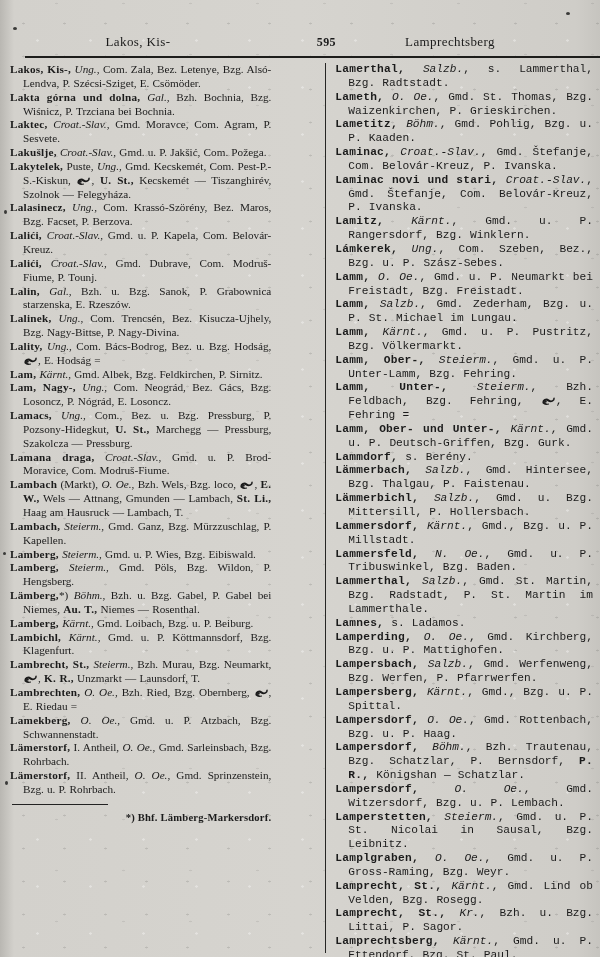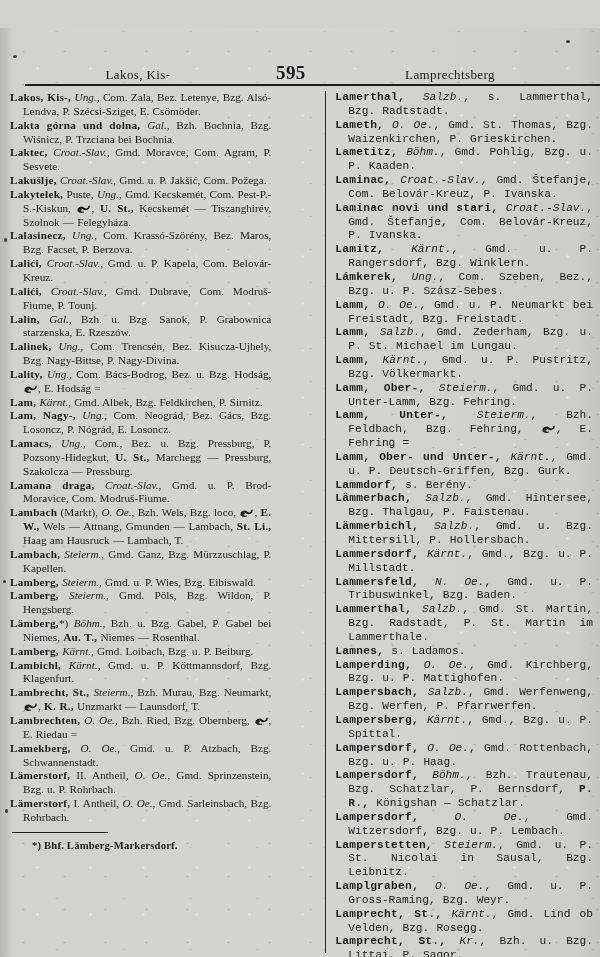--- a/index.html
+++ b/index.html
@@ -12,30 +12,29 @@
   }
   .page{
     position:absolute;inset:0;
     background-image:
       radial-gradient(rgba(20,20,20,.13) 1px, transparent 1.4px),
       radial-gradient(rgba(20,20,20,.09) 1px, transparent 1.4px),
       radial-gradient(rgba(255,255,255,.35) 1px, transparent 1.6px),
       linear-gradient(90deg, #b9b7b2 0px, #d3d1cc 14px, #d6d4cf 50%, #cfcdc8 96%, #c6c4bf 100%);
     background-size:41px 33px, 67px 51px, 53px 47px, 100% 100%;
     background-position:3px 7px, 23px 29px, 11px 17px, 0 0;
-    margin-top:28px;
   }
   .speck{position:absolute;background:#3a3a38;border-radius:50%;}
   .header{
     position:absolute;top:34px;left:0;right:0;height:20px;
     display:flex;align-items:baseline;
     font-size:13px;letter-spacing:.4px;
   }
   .header .h-left{width:46%;text-align:center;}
-  .header .h-center{width:10%;text-align:left;font-weight:bold;font-size:19px;}
+  .header .h-center{width:10%;text-align:right;font-weight:bold;font-size:12px;}
   .header .h-right{width:38%;text-align:center;}
   .header-rule{
     position:absolute;top:56px;left:25px;right:0;height:0;
     border-top:2px solid #1d1d1b;
   }
   .cols{
     position:absolute;top:63px;left:10px;right:7px;bottom:4px;
     display:flex;
     gap:48px;
   }
@@ -46,21 +45,21 @@
     margin:0;
     font-size:11.2px;line-height:13.85px;
     text-align:justify;
     padding-left:13px;text-indent:-13px;
     word-spacing:.4px;
   }
   .r-b{font-weight:bold;letter-spacing:.25px;}
   .r-i{font-style:italic;}
   .r-n{}
   .horn{display:inline-block;vertical-align:-1px;margin:0 1px;}
-  .footnote-block{margin-top:7px;}
+  .footnote-block{margin-top:7px;text-align:right;}
   .footnote-rule{width:96px;border-top:1.5px solid #222;margin:0 0 6px 2px;}
   .footnote-text{
     font-size:10.6px;font-weight:bold;letter-spacing:.2px;
     padding-left:22px;line-height:13px;
   }
 </style>
 </head>
 <body>
 
 <div class="page">
@@ -114,22 +113,22 @@
           <p class="entry"><span class="r-b">Lambichl,</span><span class="r-n"> </span><span class="r-i">Kärnt.</span><span class="r-n">, Gmd. u. P. Köttmannsdorf, Bzg. Klagenfurt.</span></p>
           <p class="entry"><span class="r-b">Lambrecht, St.,</span><span class="r-n"> </span><span class="r-i">Steierm.</span><span class="r-n">, Bzh. Murau, Bzg. Neumarkt, </span><svg class="horn" width="13" height="8" viewBox="0 0 26 16">
     <path fill="#1b1b1b" d="M1 12 Q0 6 5 4 Q10 2 14 5 Q18 8 21 6 Q24 4 22 2 L25 1 Q27 6 22 9 Q17 12 12 9 Q8 6 6 8 Q4 10 7 12 Q10 14 14 13 L14 15 Q7 17 3 14 Q1 13 1 12 Z"></path>
     <circle fill="#1b1b1b" cx="7" cy="9" r="2.4"></circle>
   </svg><span class="r-n">, </span><span class="r-b">K. R.,</span><span class="r-n"> Unzmarkt — Launsdorf, T.</span></p>
           <p class="entry"><span class="r-b">Lambrechten,</span><span class="r-n"> </span><span class="r-i">O. Oe.</span><span class="r-n">, Bzh. Ried, Bzg. Obernberg, </span><svg class="horn" width="13" height="8" viewBox="0 0 26 16">
     <path fill="#1b1b1b" d="M1 12 Q0 6 5 4 Q10 2 14 5 Q18 8 21 6 Q24 4 22 2 L25 1 Q27 6 22 9 Q17 12 12 9 Q8 6 6 8 Q4 10 7 12 Q10 14 14 13 L14 15 Q7 17 3 14 Q1 13 1 12 Z"></path>
     <circle fill="#1b1b1b" cx="7" cy="9" r="2.4"></circle>
   </svg><span class="r-n">, E. Riedau =</span></p>
           <p class="entry"><span class="r-b">Lamekberg,</span><span class="r-n"> </span><span class="r-i">O. Oe.</span><span class="r-n">, Gmd. u. P. Atzbach, Bzg. Schwannenstadt.</span></p>
+          <p class="entry"><span class="r-b">Lämerstorf,</span><span class="r-n"> I. Antheil, </span><span class="r-i">O. Oe.</span><span class="r-n">, Gmd. Sarleinsbach, Bzg. Rohrbach.</span></p>
           <p class="entry"><span class="r-b">Lämerstorf,</span><span class="r-n"> II. Antheil, </span><span class="r-i">O. Oe.</span><span class="r-n">, Gmd. Sprinzenstein, Bzg. u. P. Rohrbach.</span></p>
-          <p class="entry"><span class="r-b">Lämerstorf,</span><span class="r-n"> I. Antheil, </span><span class="r-i">O. Oe.</span><span class="r-n">, Gmd. Sarleinsbach, Bzg. Rohrbach.</span></p>
         </div>
       <div class="footnote-block">
         <div class="footnote-rule"></div>
         <div class="footnote-text"><span>*)</span><span> Bhf. Lämberg-Markersdorf.</span></div>
       </div>
     </div>
     <div class="col col-right">
       <div>
           <p class="entry"><span class="r-b">Lamerthal,</span><span class="r-n"> </span><span class="r-i">Salzb.</span><span class="r-n">, s. Lammerthal, Bzg. Radtstadt.</span></p>
           <p class="entry"><span class="r-b">Lameth,</span><span class="r-n"> </span><span class="r-i">O. Oe.</span><span class="r-n">, Gmd. St. Thomas, Bzg. Waizenkirchen, P. Grieskirchen.</span></p>

